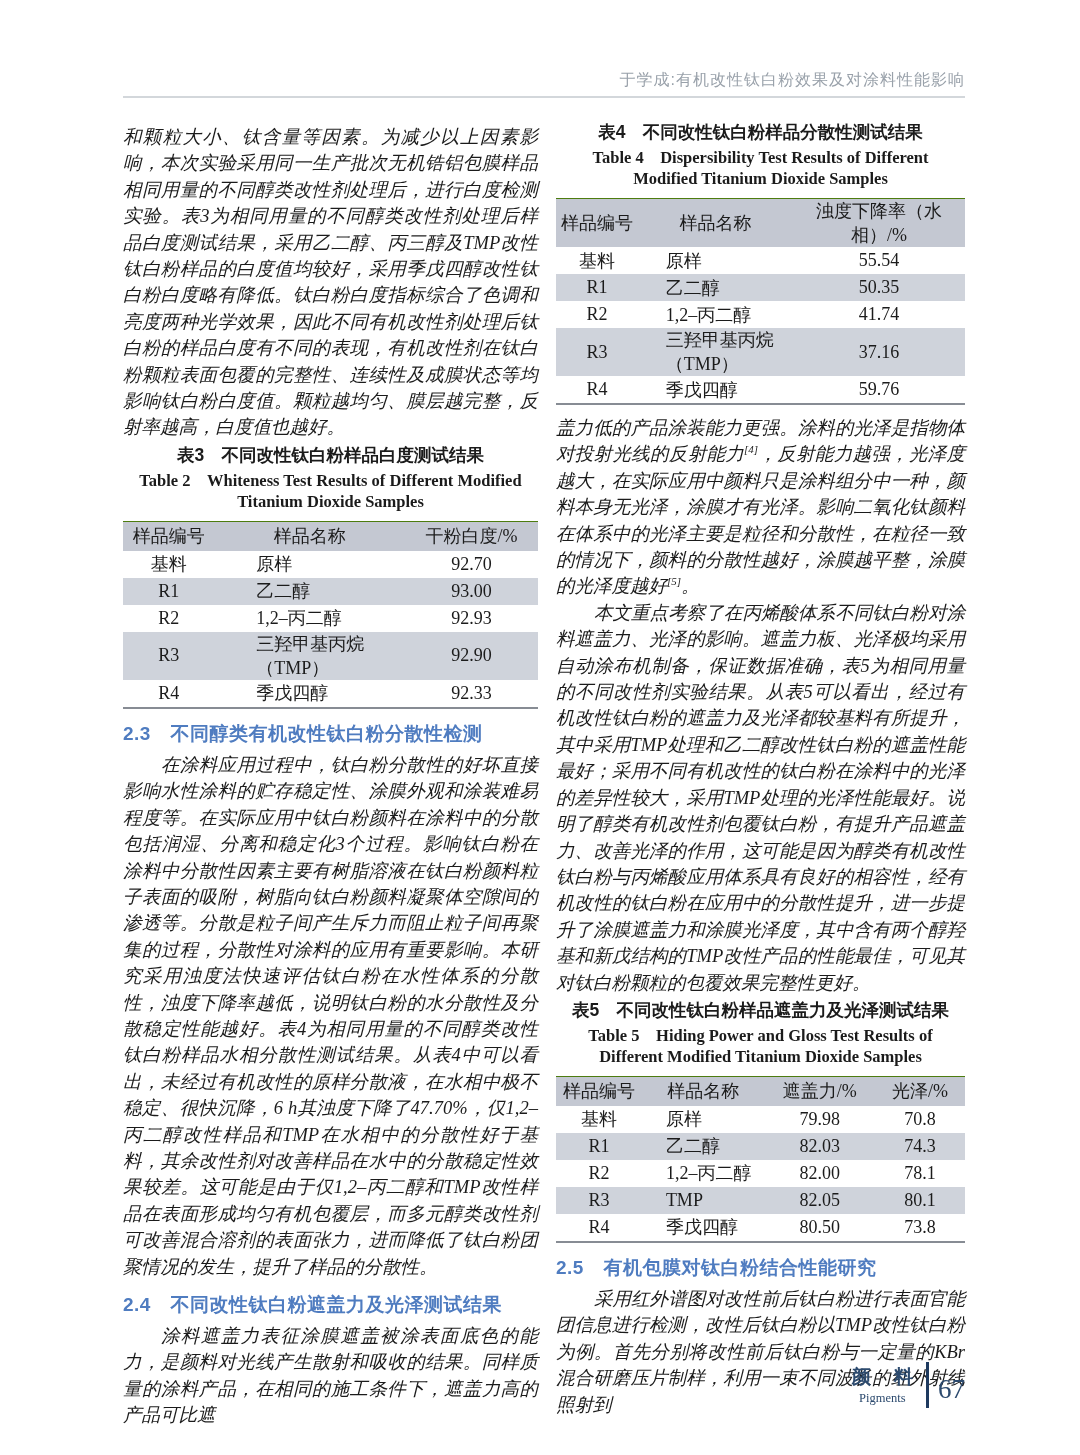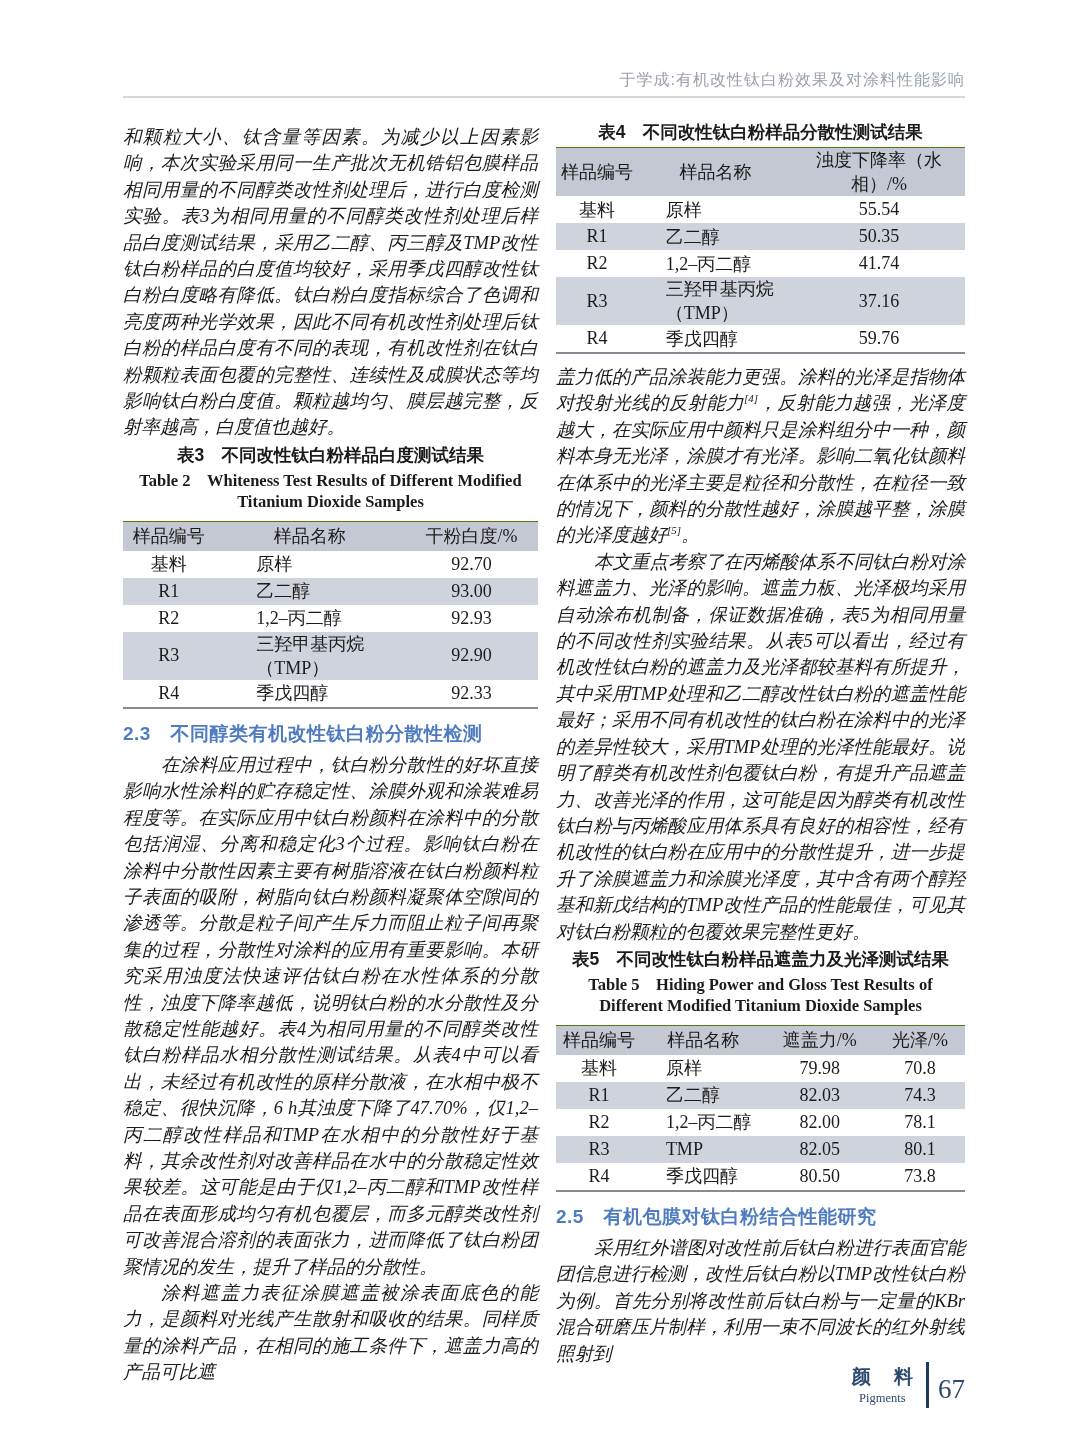--- a/index.html
+++ b/index.html
@@ -185,28 +185,30 @@
                 <td>季戊四醇</td>
                 <td>92.33</td>
               </tr>
             </tbody>
         </table>
       </div>
 
       <div class="section-head">2.3　不同醇类有机改性钛白粉分散性检测</div>
       <p class="body indent">在涂料应用过程中，钛白粉分散性的好坏直接影响水性涂料的贮存稳定性、涂膜外观和涂装难易程度等。在实际应用中钛白粉颜料在涂料中的分散包括润湿、分离和稳定化3个过程。影响钛白粉在涂料中分散性因素主要有树脂溶液在钛白粉颜料粒子表面的吸附，树脂向钛白粉颜料凝聚体空隙间的渗透等。分散是粒子间产生斥力而阻止粒子间再聚集的过程，分散性对涂料的应用有重要影响。本研究采用浊度法快速评估钛白粉在水性体系的分散性，浊度下降率越低，说明钛白粉的水分散性及分散稳定性能越好。表4为相同用量的不同醇类改性钛白粉样品水相分散性测试结果。从表4中可以看出，未经过有机改性的原样分散液，在水相中极不稳定、很快沉降，6 h其浊度下降了47.70%，仅1,2–丙二醇改性样品和TMP在水相中的分散性好于基料，其余改性剂对改善样品在水中的分散稳定性效果较差。这可能是由于仅1,2–丙二醇和TMP改性样品在表面形成均匀有机包覆层，而多元醇类改性剂可改善混合溶剂的表面张力，进而降低了钛白粉团聚情况的发生，提升了样品的分散性。</p>
 
+      <div class="section-head">2.4　不同改性钛白粉遮盖力及光泽测试结果</div>
       <p class="body indent">涂料遮盖力表征涂膜遮盖被涂表面底色的能力，是颜料对光线产生散射和吸收的结果。同样质量的涂料产品，在相同的施工条件下，遮盖力高的产品可比遮</p>
 
     </div>
 
     <div class="col-right">
 
       <div>
         <div class="tbl-title-cn">表4　不同改性钛白粉样品分散性测试结果</div>
+        <div class="tbl-title-en">Table 4　Dispersibility Test Results of Different Modified Titanium Dioxide Samples</div>
         <table class="data-table t4">
           <thead>
             <tr>
               <th>样品编号</th>
               <th>样品名称</th>
               <th>浊度下降率（水相）/%</th>
             </tr>
           </thead>
           <tbody>
               <tr>

